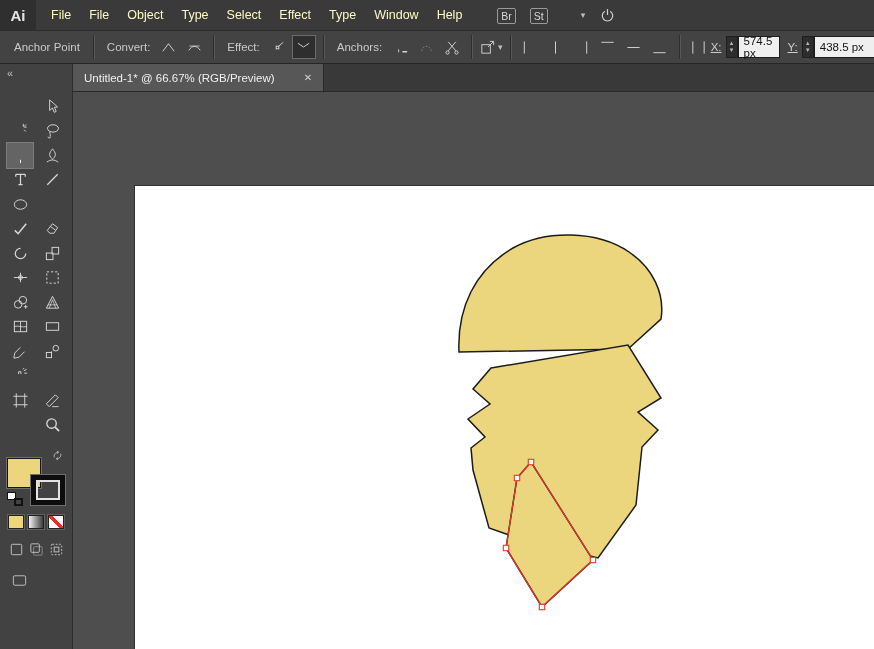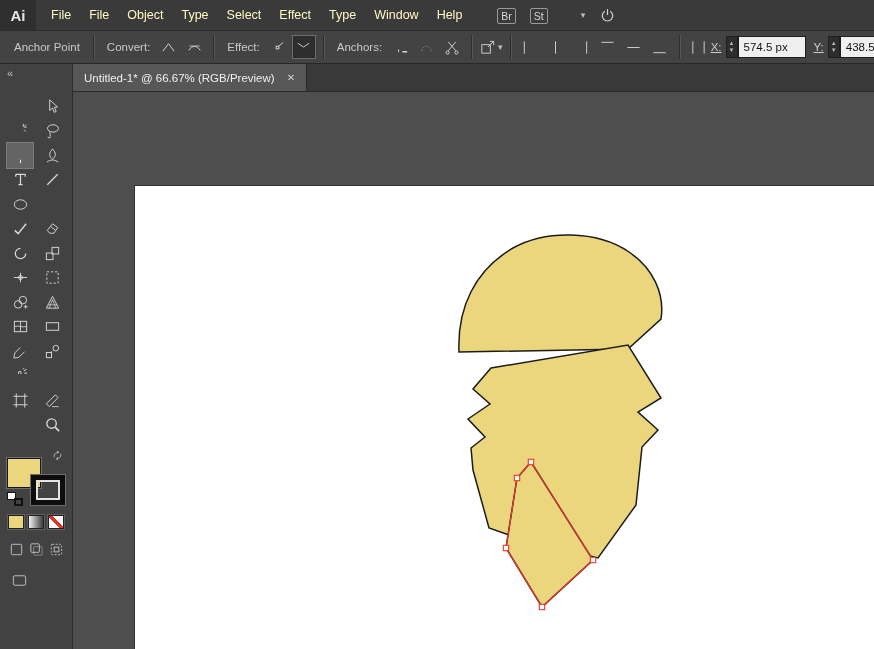--- a/index.html
+++ b/index.html
@@ -34,21 +34,21 @@
   .icon-btn.pressed { background:#2e2e2e; border-color:#6b6b6b; }
   .icon-btn.disabled { opacity:.38; }
   .btn-group { display:flex; gap:2px; }
   .coord { display:flex; align-items:center; margin-left:8px; }
   .coord-label { text-decoration:underline; margin-right:4px; color:#cdcdcd; }
   .stepper { width:12px; height:22px; background:#2d2d2d; border:1px solid #1f1f1f;
              display:flex; flex-direction:column; align-items:center; justify-content:center; color:#b5b5b5; }
   .stepper span { font-size:6px; line-height:7px; }
   .field { height:22px; background:#efefef; border:1px solid #1d1d1d; color:#141414;
            display:flex; align-items:center; padding-left:5px; font-size:11.5px; }
-  .field.x { width:68px; } .field.y { width:78px; }
+  .field.x { width:42px; } .field.y { width:78px; }
 
   
   .main { display:flex; height:585px; }
 
   
   .toolbar { width:73px; flex:none; background:#424242; border-right:1px solid #2d2d2d; display:flex; flex-direction:column; }
   .toolbar-header { height:28px; padding:3px 0 0 7px; color:#c0c0c0; font-size:11px; letter-spacing:-1px; }
   .tools { display:grid; grid-template-columns:26px 26px; column-gap:6px; grid-auto-rows:24.5px;
            justify-content:center; margin-top:2px; }
   .tool { display:flex; align-items:center; justify-content:center; color:#d8d8d8; }
@@ -72,21 +72,21 @@
   .cb.none { background:linear-gradient(45deg,#fff 42%,#e03226 42%,#e03226 58%,#fff 58%); }
 
   .modes { display:flex; gap:1px; width:58px; margin:10px auto 0; }
   .modes .icon-btn { width:19px; height:20px; color:#c2c2c2; }
   .screenmode { width:58px; margin:9px auto 0; display:flex; }
   .screenmode .icon-btn { color:#c2c2c2; }
 
   
   .workarea { flex:1; display:flex; flex-direction:column; min-width:0; }
   .tabrow { height:28px; background:#393939; border-bottom:1px solid #292929; display:flex; }
-  .doctab { display:flex; align-items:center; gap:12px; padding:8px 11px; background:#575757;
+  .doctab { display:flex; align-items:center; gap:29px; padding:8px 11px; background:#575757;
             border-right:1px solid #2a2a2a; color:#efefef; font-size:11.5px; }
   .doctab .close { font-size:10px; color:#cfcfcf; }
   .canvas { flex:1; position:relative; background:#4e4e4e; overflow:hidden; }
   .artboard { position:absolute; left:61px; top:93px; width:741px; height:465px; background:#ffffff;
               border-left:1px solid #303030; border-top:1px solid #303030; }
   .artboard svg { display:block; }
 </style>
 </head>
 <body>
 

